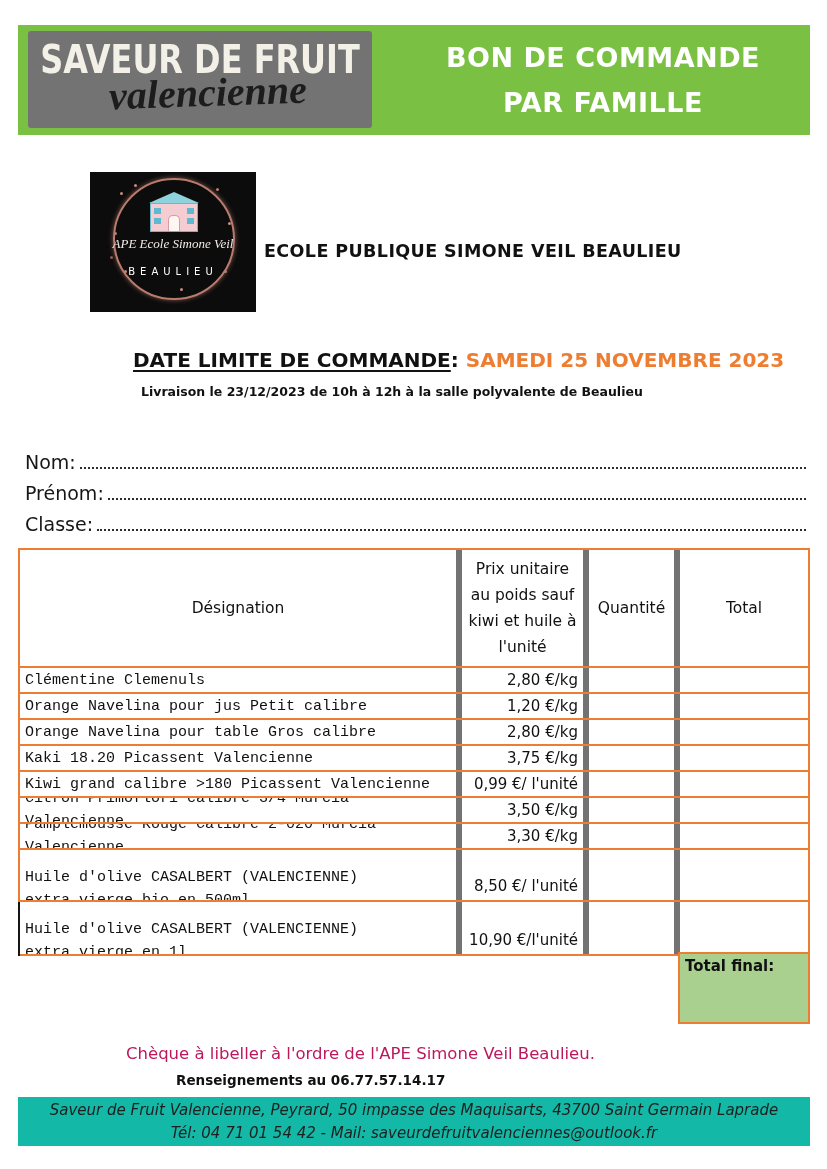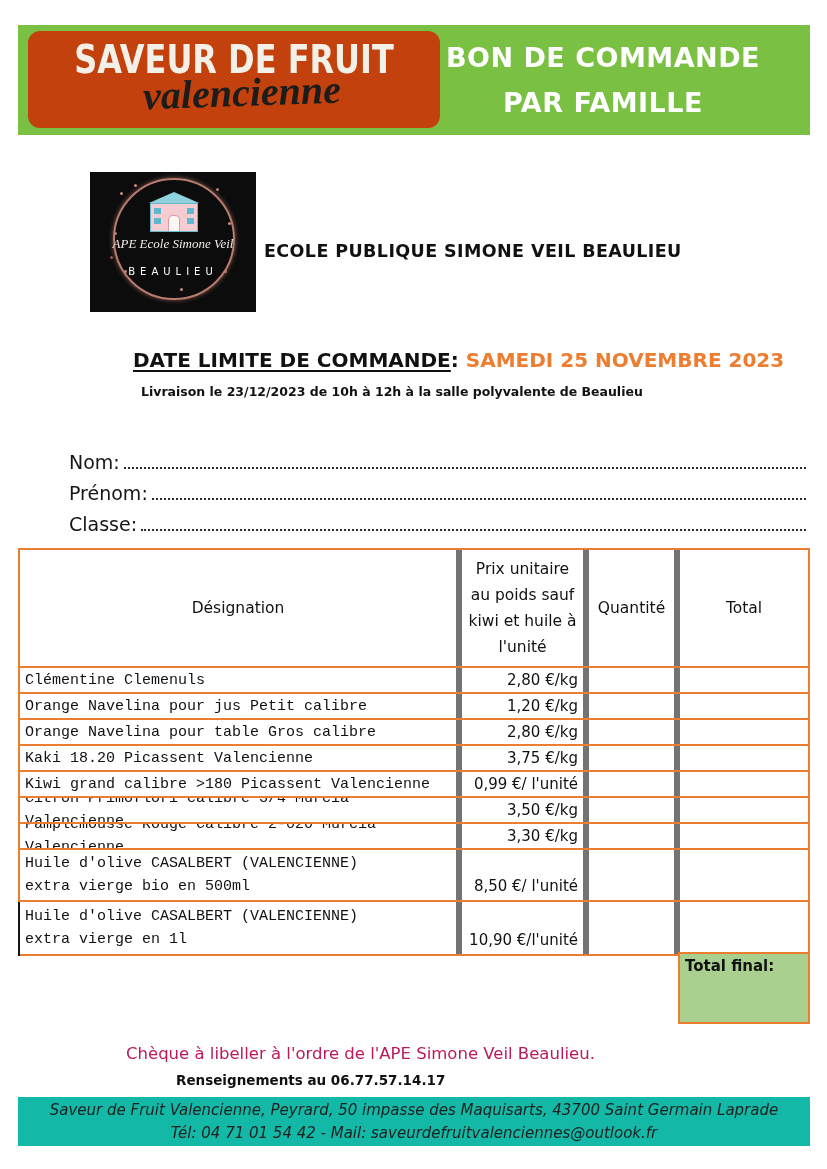--- a/index.html
+++ b/index.html
@@ -11,22 +11,22 @@
     font-family:"DejaVu Sans", sans-serif;
     color:#1a1a1a;
     overflow:hidden;
   }
   
   .banner{
     position:absolute;left:18px;top:25px;width:792px;height:110px;
     background:#7ac143;
   }
   .brand-block{
-    position:absolute;left:10px;top:6px;width:412px;height:97px;
-    background:#c2410c;border-radius:12px;
+    position:absolute;left:10px;top:6px;width:344px;height:97px;
+    background:#737373;border-radius:3px;
   }
   .brand-top{
     position:absolute;left:50%;top:6px;transform:translateX(-50%) scaleX(.82);
     white-space:nowrap;
     font-size:39px;font-weight:700;color:#f3f0e8;letter-spacing:0px;
   }
   .brand-script{
     position:absolute;left:50%;top:38px;transform:translateX(-46%) rotate(-2deg);
     white-space:nowrap;
     font-family:cursive;
@@ -80,41 +80,41 @@
     position:absolute;left:133px;top:348px;font-size:20px;font-weight:700;white-space:nowrap;
   }
   .deadline .lbl{text-decoration:underline;text-underline-offset:3px;color:#111;}
   .deadline .sep{color:#111;}
   .deadline .date{color:#ed7d31;}
   .delivery{
     position:absolute;left:141px;top:384px;font-size:12.5px;font-weight:700;color:#111;
   }
   
   .fields{position:absolute;left:25px;top:442px;width:781px;}
-  .frow{display:flex;align-items:flex-end;height:31px;font-size:19px;color:#161616;margin-left:44px;}
+  .frow{display:flex;align-items:flex-end;height:31px;font-size:19px;color:#161616;}
   .frow .flabel{white-space:nowrap;padding-right:4px;}
   .frow .fline{flex:1;border-bottom:2px dotted #2c2c2c;margin-bottom:4px;}
   
   .order-table{
     position:absolute;left:18px;top:548px;width:792px;
     border:2px solid #ed7d31;box-sizing:border-box;
     font-size:15px;color:#111;
   }
   .trow,.thead{display:grid;grid-template-columns:442px 127px 91px 1fr;}
   .thead{height:118px;border-bottom:2px solid #ed7d31;box-sizing:border-box;}
   .th{display:flex;align-items:center;justify-content:center;text-align:center;
       font-size:15.5px;line-height:26px;box-sizing:border-box;}
   .th.price-h{padding:0 6px;}
   .thead > .th:nth-child(-n+3), .trow > .td:nth-child(-n+3){border-right:6px solid #737373;}
   .trow{height:26px;border-bottom:2px solid #ed7d31;box-sizing:border-box;}
   .trow.tall{height:52px;}
   .trow:last-of-type{border-bottom:none;}
   .td{box-sizing:border-box;overflow:hidden;}
   .td.des{padding-left:5px;line-height:23px;display:flex;flex-direction:column;justify-content:center;font-family:Liberation Mono, monospace;}
-  .trow.tall .td.des{justify-content:center;padding-top:2px;padding-bottom:2px;}
+  .trow.tall .td.des{justify-content:flex-start;padding-top:16px;padding-bottom:2px;}
   .td.price{padding-right:5px;text-align:right;line-height:23px;display:flex;align-items:center;justify-content:flex-end;}
   .trow.tall .td.price{align-items:flex-end;padding-bottom:2px;}
   .trow.black-left{position:relative;}
   .trow.black-left::before{content:'';position:absolute;left:-2px;top:0;bottom:-2px;width:2px;background:#151515;}
   .total-final-cell{
     position:absolute;left:678px;top:952px;width:132px;height:72px;
     background:#a9d08e;border:2px solid #ed7d31;box-sizing:border-box;
     font-size:15px;font-weight:700;color:#111;
     padding:3px 0 0 5px;
   }

